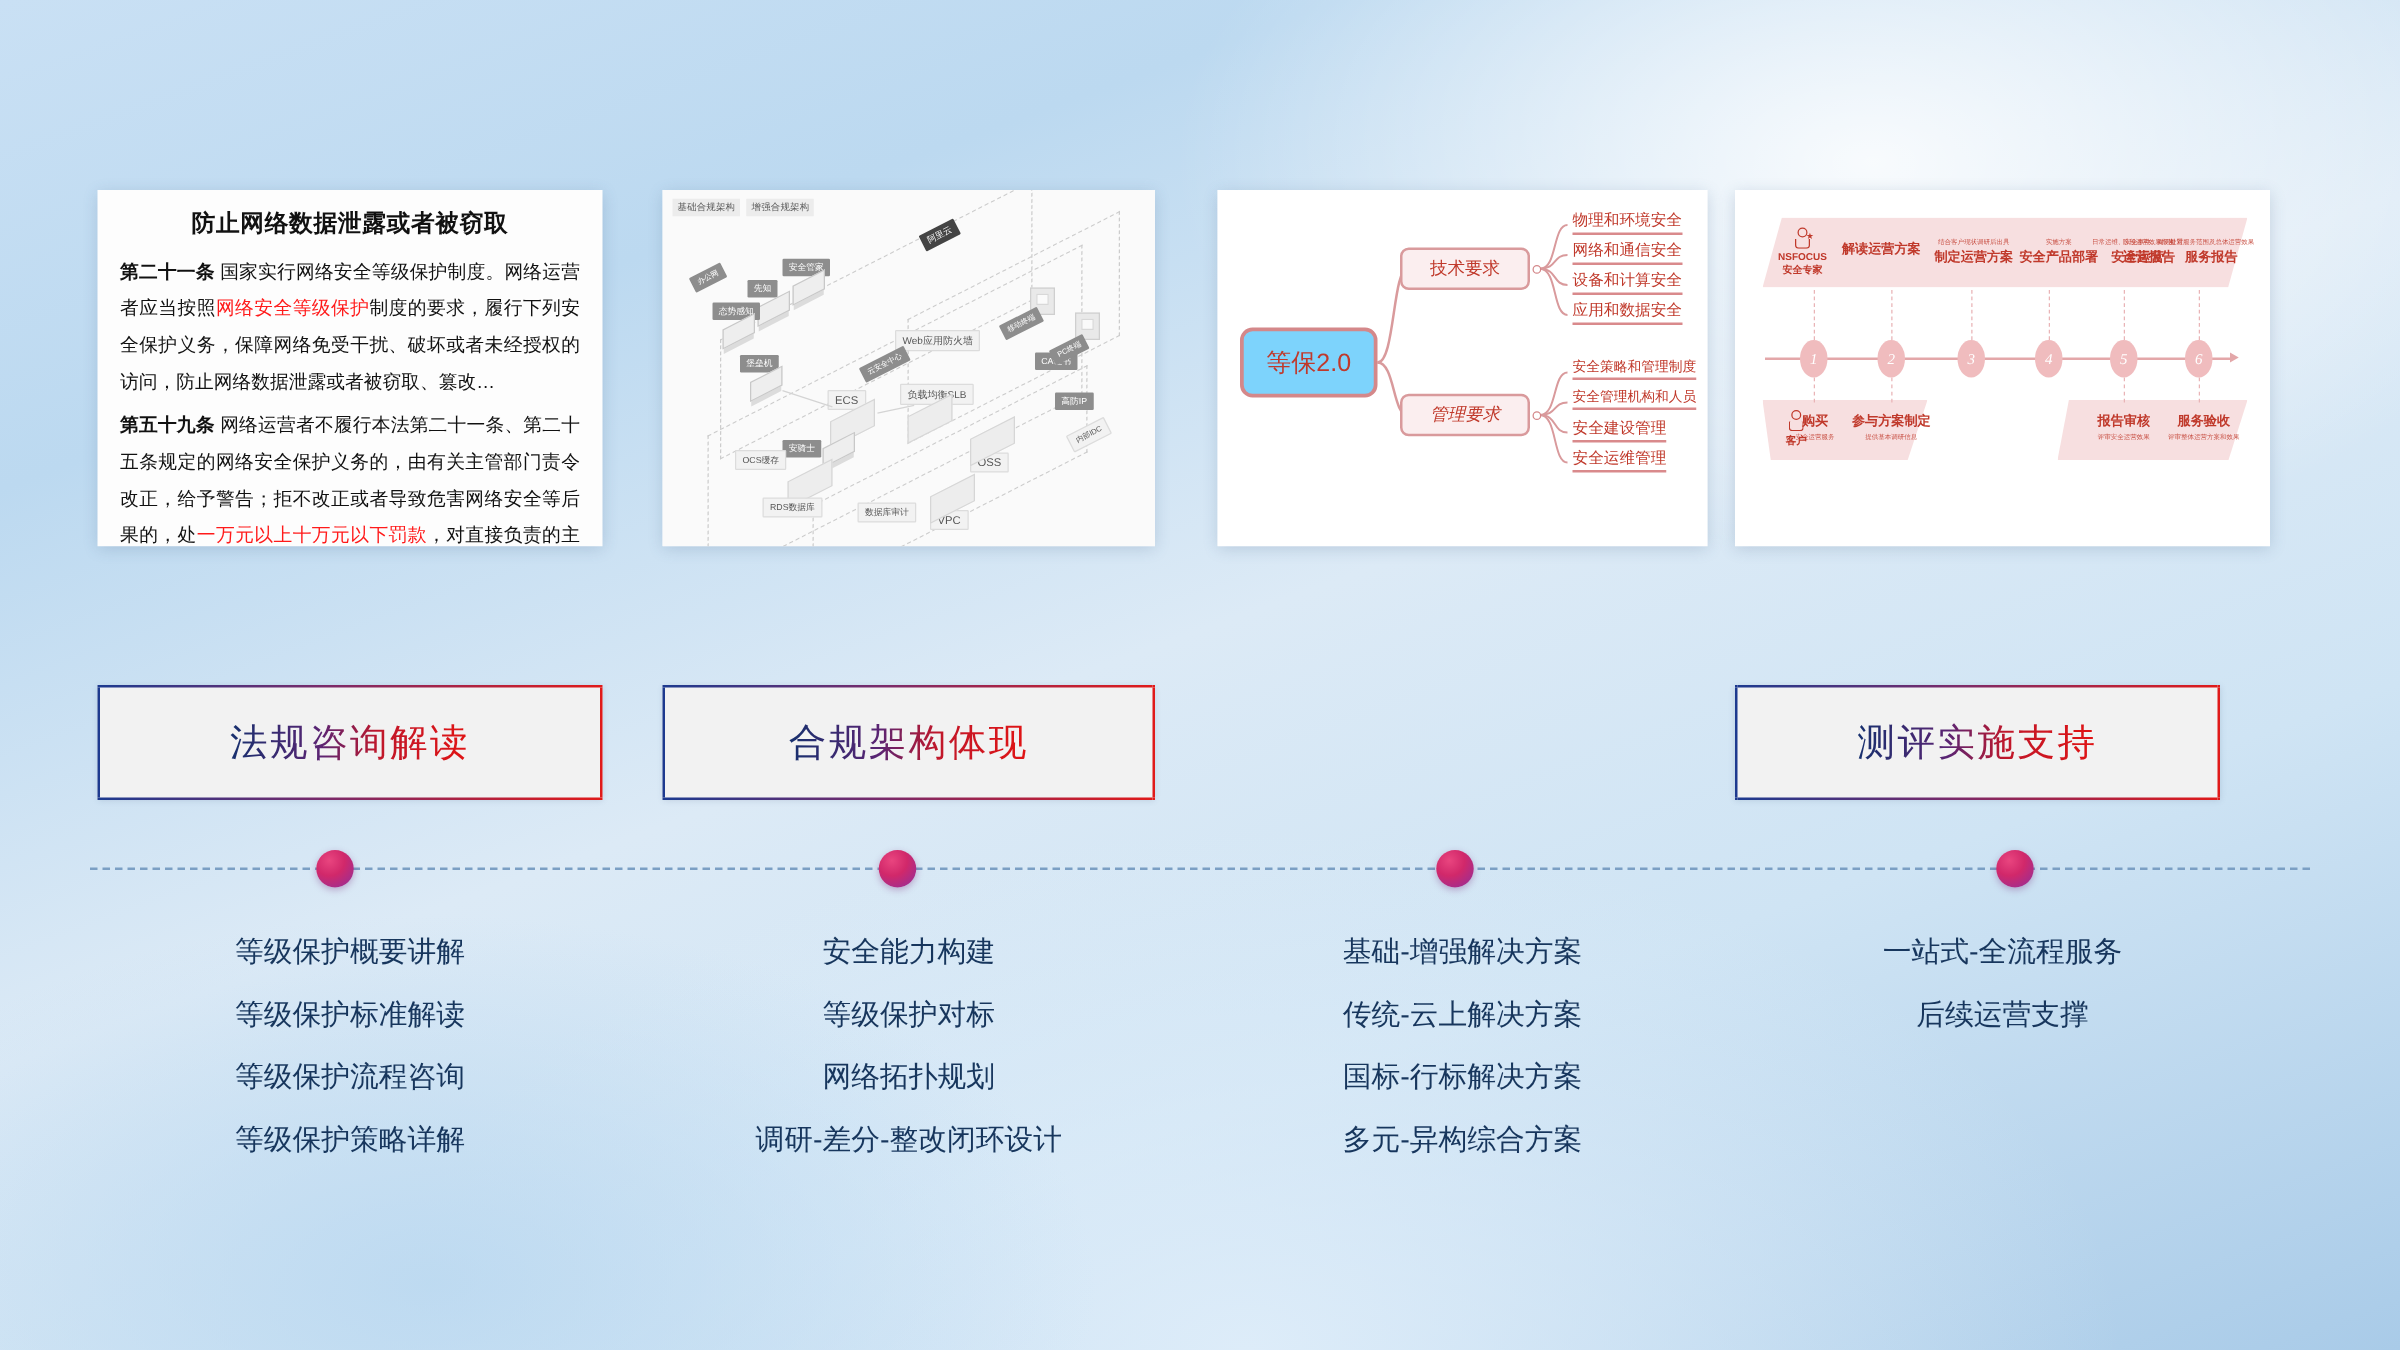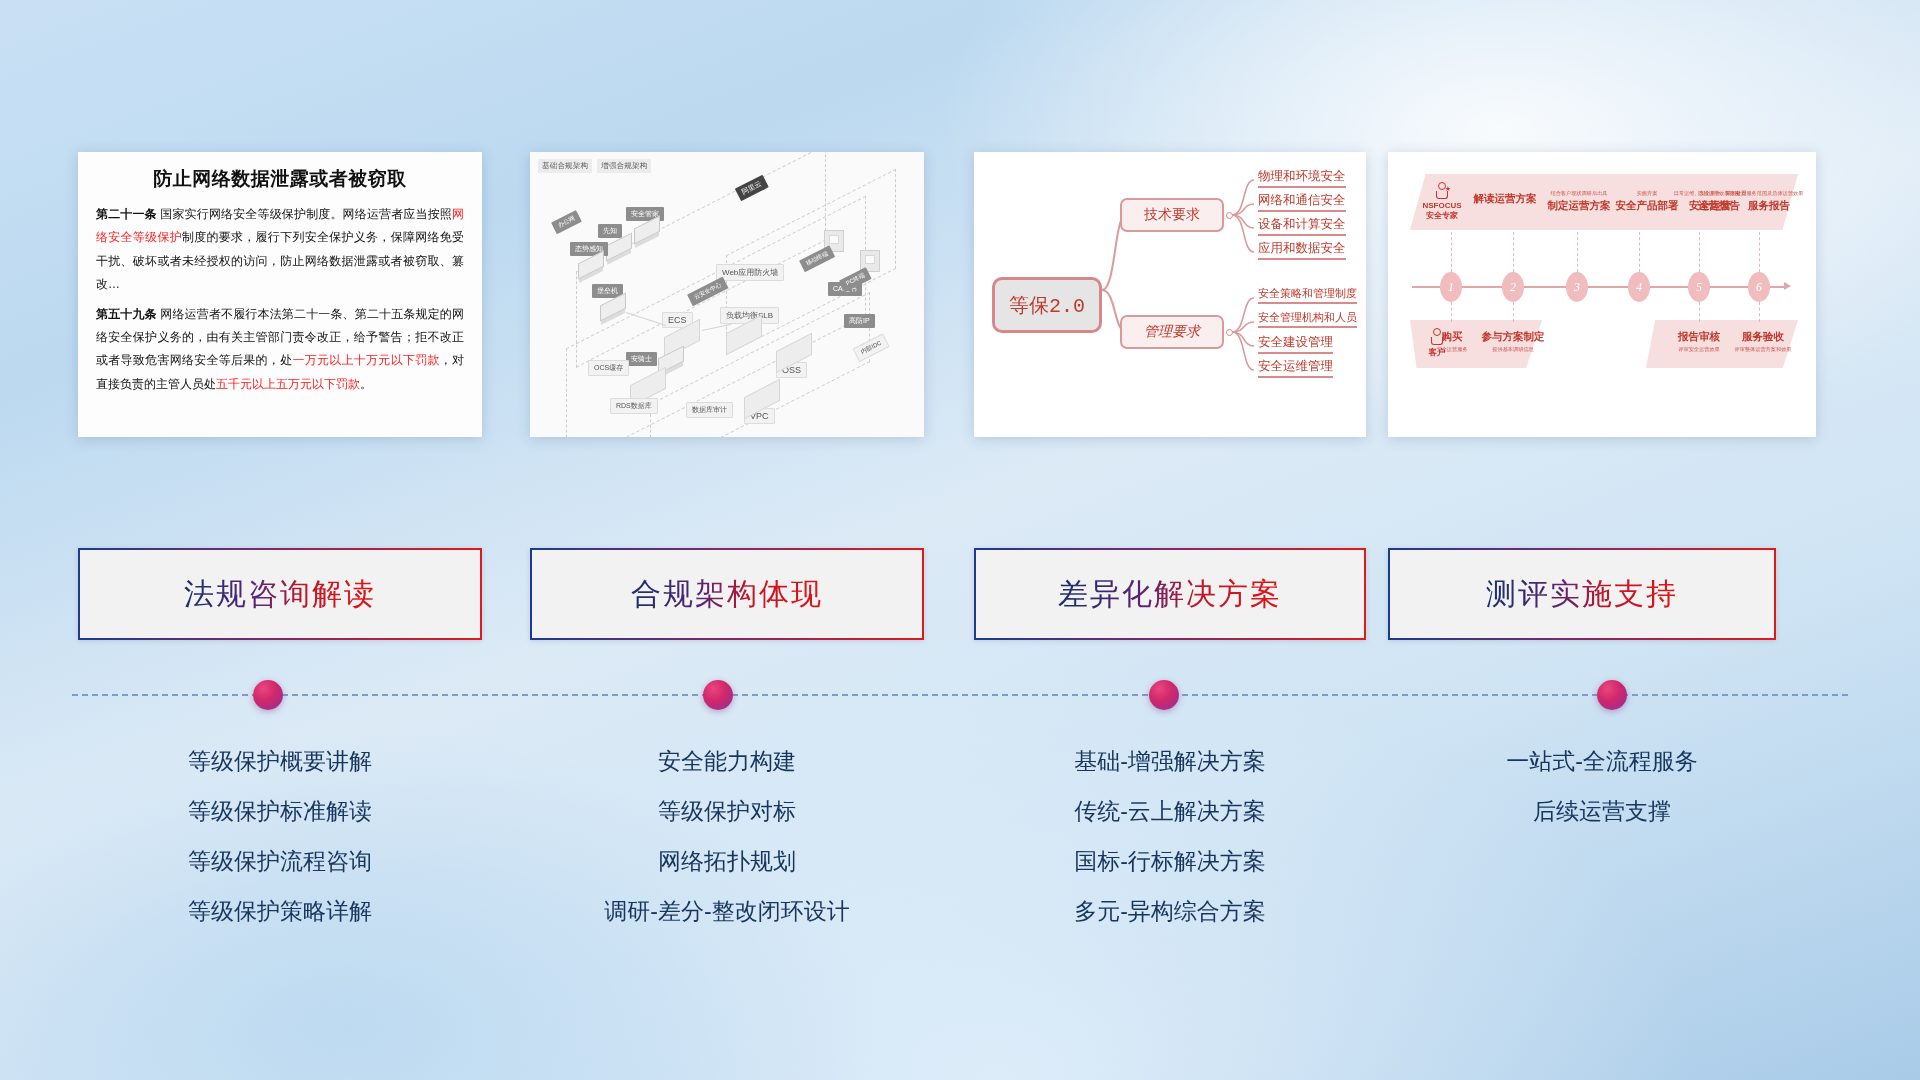--- a/index.html
+++ b/index.html
@@ -24,21 +24,21 @@
     overflow: hidden;
   }
   .card-1 { left: 78px;   width: 404px; }
   .card-2 { left: 530px;  width: 394px; }
   .card-3 { left: 974px;  width: 392px; }
   .card-4 { left: 1388px; width: 428px; }
 
   
   .law { padding: 14px 18px 8px 18px; color:#111; }
   .law-title { text-align:center; font-size: 19px; font-weight: 700; letter-spacing: .5px; margin-bottom: 11px; }
-  .law-p { font-size: 12px; line-height: 1.95; text-align: justify; }
+  .law-p { font-size: 15px; line-height: 1.95; text-align: justify; }
   .law-b { font-weight: 700; }
   .law-r { color:#ff1a1a; }
 
   
   .arch { position:relative; width:100%; height:100%; background:#fafafa; }
   .arch-tabs { position:absolute; top:7px; left:8px; display:flex; gap:5px; }
   .arch-tab { font-size:7.5px; color:#5a5a5a; background:#ececec; padding:2px 4px; letter-spacing:.2px; }
   .node {
     position:absolute; font-size:7px; color:#fff; background:#8d8d8d;
     padding:2px 5px; white-space:nowrap; border-radius:1px;
@@ -56,23 +56,23 @@
   }
   .slab { position:absolute; width:36px; height:22px; background:#ededed; border:1px solid #d6d6d6; transform: skewY(-27deg);}
   .pc { position:absolute; width:20px; height:22px; background:#e9e9e9; border:1px solid #cfcfcf; }
   .pc::after { content:""; position:absolute; inset:4px 4px 7px 4px; background:#fafafa; border:1px solid #d8d8d8; }
   .lnk { position:absolute; background:#d4d4d4; height:1px; transform-origin:left center; }
 
   
   .mm { position:relative; width:100%; height:100%; background:#fff; }
   .mm-root {
     position:absolute; left:18px; top:110px; width:110px; height:56px;
-    border:3px solid #d4888a; border-radius:10px; background:#e5e5e5;
+    border:3px solid #d4888a; border-radius:10px; background:#7dd3fc;
     display:flex; align-items:center; justify-content:center;
-    font-size:20px; color:#c0392b; font-family:Liberation Mono, monospace;margin-top:15px;
+    font-size:20px; color:#c0392b; font-family:Liberation Sans, sans-serif;
   }
   .mm-mid {
     position:absolute; width:104px; height:34px; border:2px solid #d99a9c; border-radius:7px;
     background:#fbeeef; display:flex; align-items:center; justify-content:center;
     font-size:14px; color:#c0392b; font-family:"Liberation Serif", serif;
   }
   .mm-mid.tech { left:146px; top:46px;text-align:center; }
   .mm-mid.mgmt { left:146px; top:163px;font-style:italic; }
   .mm-leaf {
     position:absolute; font-size:12.5px; color:#c0392b; white-space:nowrap;
@@ -352,23 +352,20 @@
     </div>
   </div>
 
   <div class="banners">
     <div class="banner b1">
       <span>法规咨询解读</span>
     </div>
     <div class="banner b2">
       <span>合规架构体现</span>
     </div>
-    <div class="banner b3">
-      <span>差异化解决方案</span>
-    </div>
     <div class="banner b4">
       <span>测评实施支持</span>
     </div>
   </div>
 
   <div class="rail"></div>
   <div class="dot d1"></div>
   <div class="dot d2"></div>
   <div class="dot d3"></div>
   <div class="dot d4"></div>

